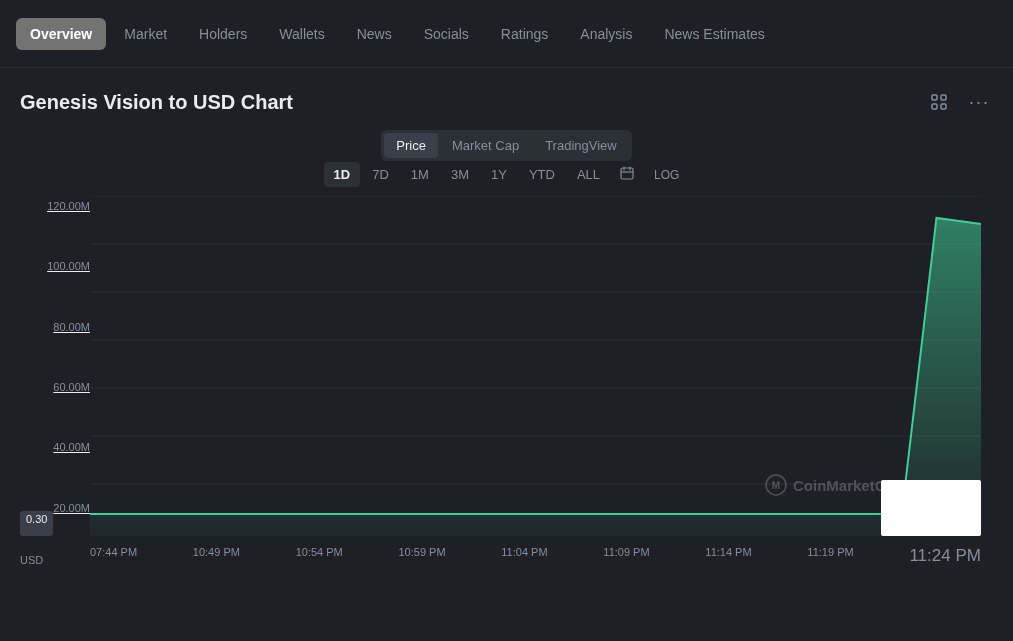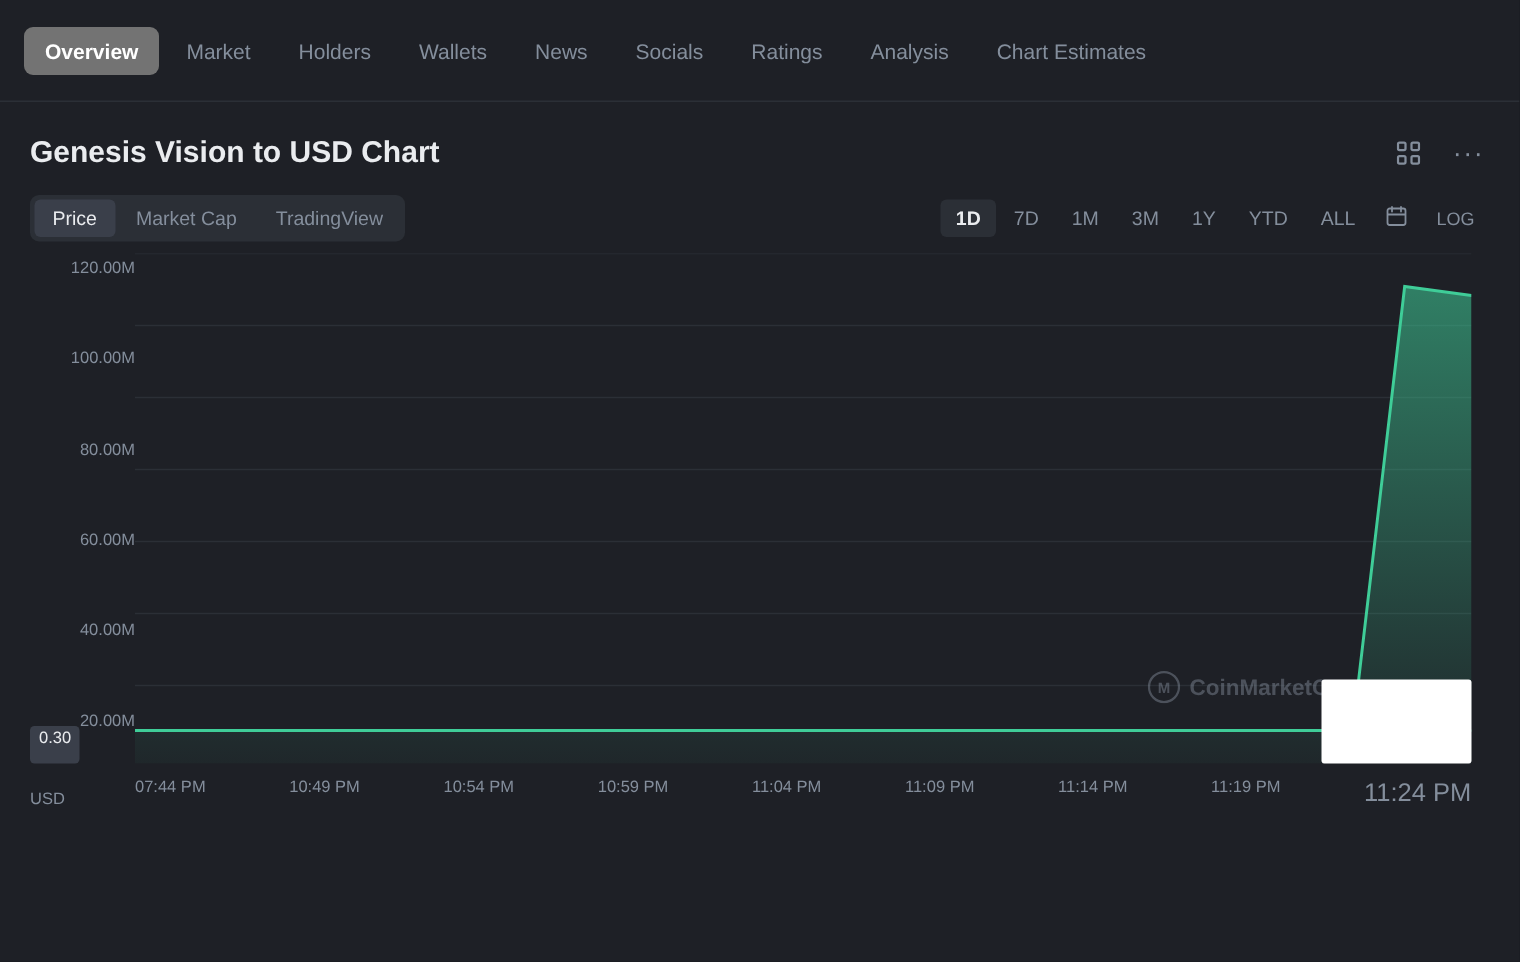--- a/index.html
+++ b/index.html
@@ -73,20 +73,21 @@
       justify-content: center;
       border-radius: 4px;
     }
 
     
     .chart-controls {
       display: flex;
       align-items: center;
       justify-content: space-between;
       margin-bottom: 8px;
+      flex-direction: column;
     }
     .chart-type-tabs {
       display: flex;
       background: #2b2f36;
       border-radius: 6px;
       padding: 3px;
       gap: 2px;
     }
     .chart-type-tab {
       padding: 5px 12px;
@@ -145,20 +146,21 @@
     
     .y-labels {
       position: absolute;
       left: 0;
       top: 0;
       height: 100%;
       display: flex;
       flex-direction: column;
       justify-content: space-between;
       padding: 8px 0;
+      text-decoration: underline;
     }
     .y-label {
       font-size: 11px;
       color: #848e9c;
       width: 70px;
       text-align: right;
     }
 
     
     .price-badge {
@@ -189,21 +191,21 @@
 <nav class="nav">
 
 <div class="nav-item active">Overview</div>
     <div class="nav-item">Market</div>
     <div class="nav-item">Holders</div>
     <div class="nav-item">Wallets</div>
     <div class="nav-item">News</div>
     <div class="nav-item">Socials</div>
     <div class="nav-item">Ratings</div>
     <div class="nav-item">Analysis</div>
-    <div class="nav-item">Chart Estimates</div>
+    <div class="nav-item">News Estimates</div>
   </nav>
 
 <div class="main">
   <div class="chart-header">
     <h2 class="chart-title">Genesis Vision to USD Chart</h2>
     <div class="chart-header-actions">
       <div class="expand-btn" title="Expand">
         <svg width="16" height="16" viewBox="0 0 16 16" fill="none">
           <rect x="1" y="1" width="5" height="5" rx="1" stroke="#848e9c" stroke-width="1.5"></rect>
           <rect x="10" y="1" width="5" height="5" rx="1" stroke="#848e9c" stroke-width="1.5"></rect>

